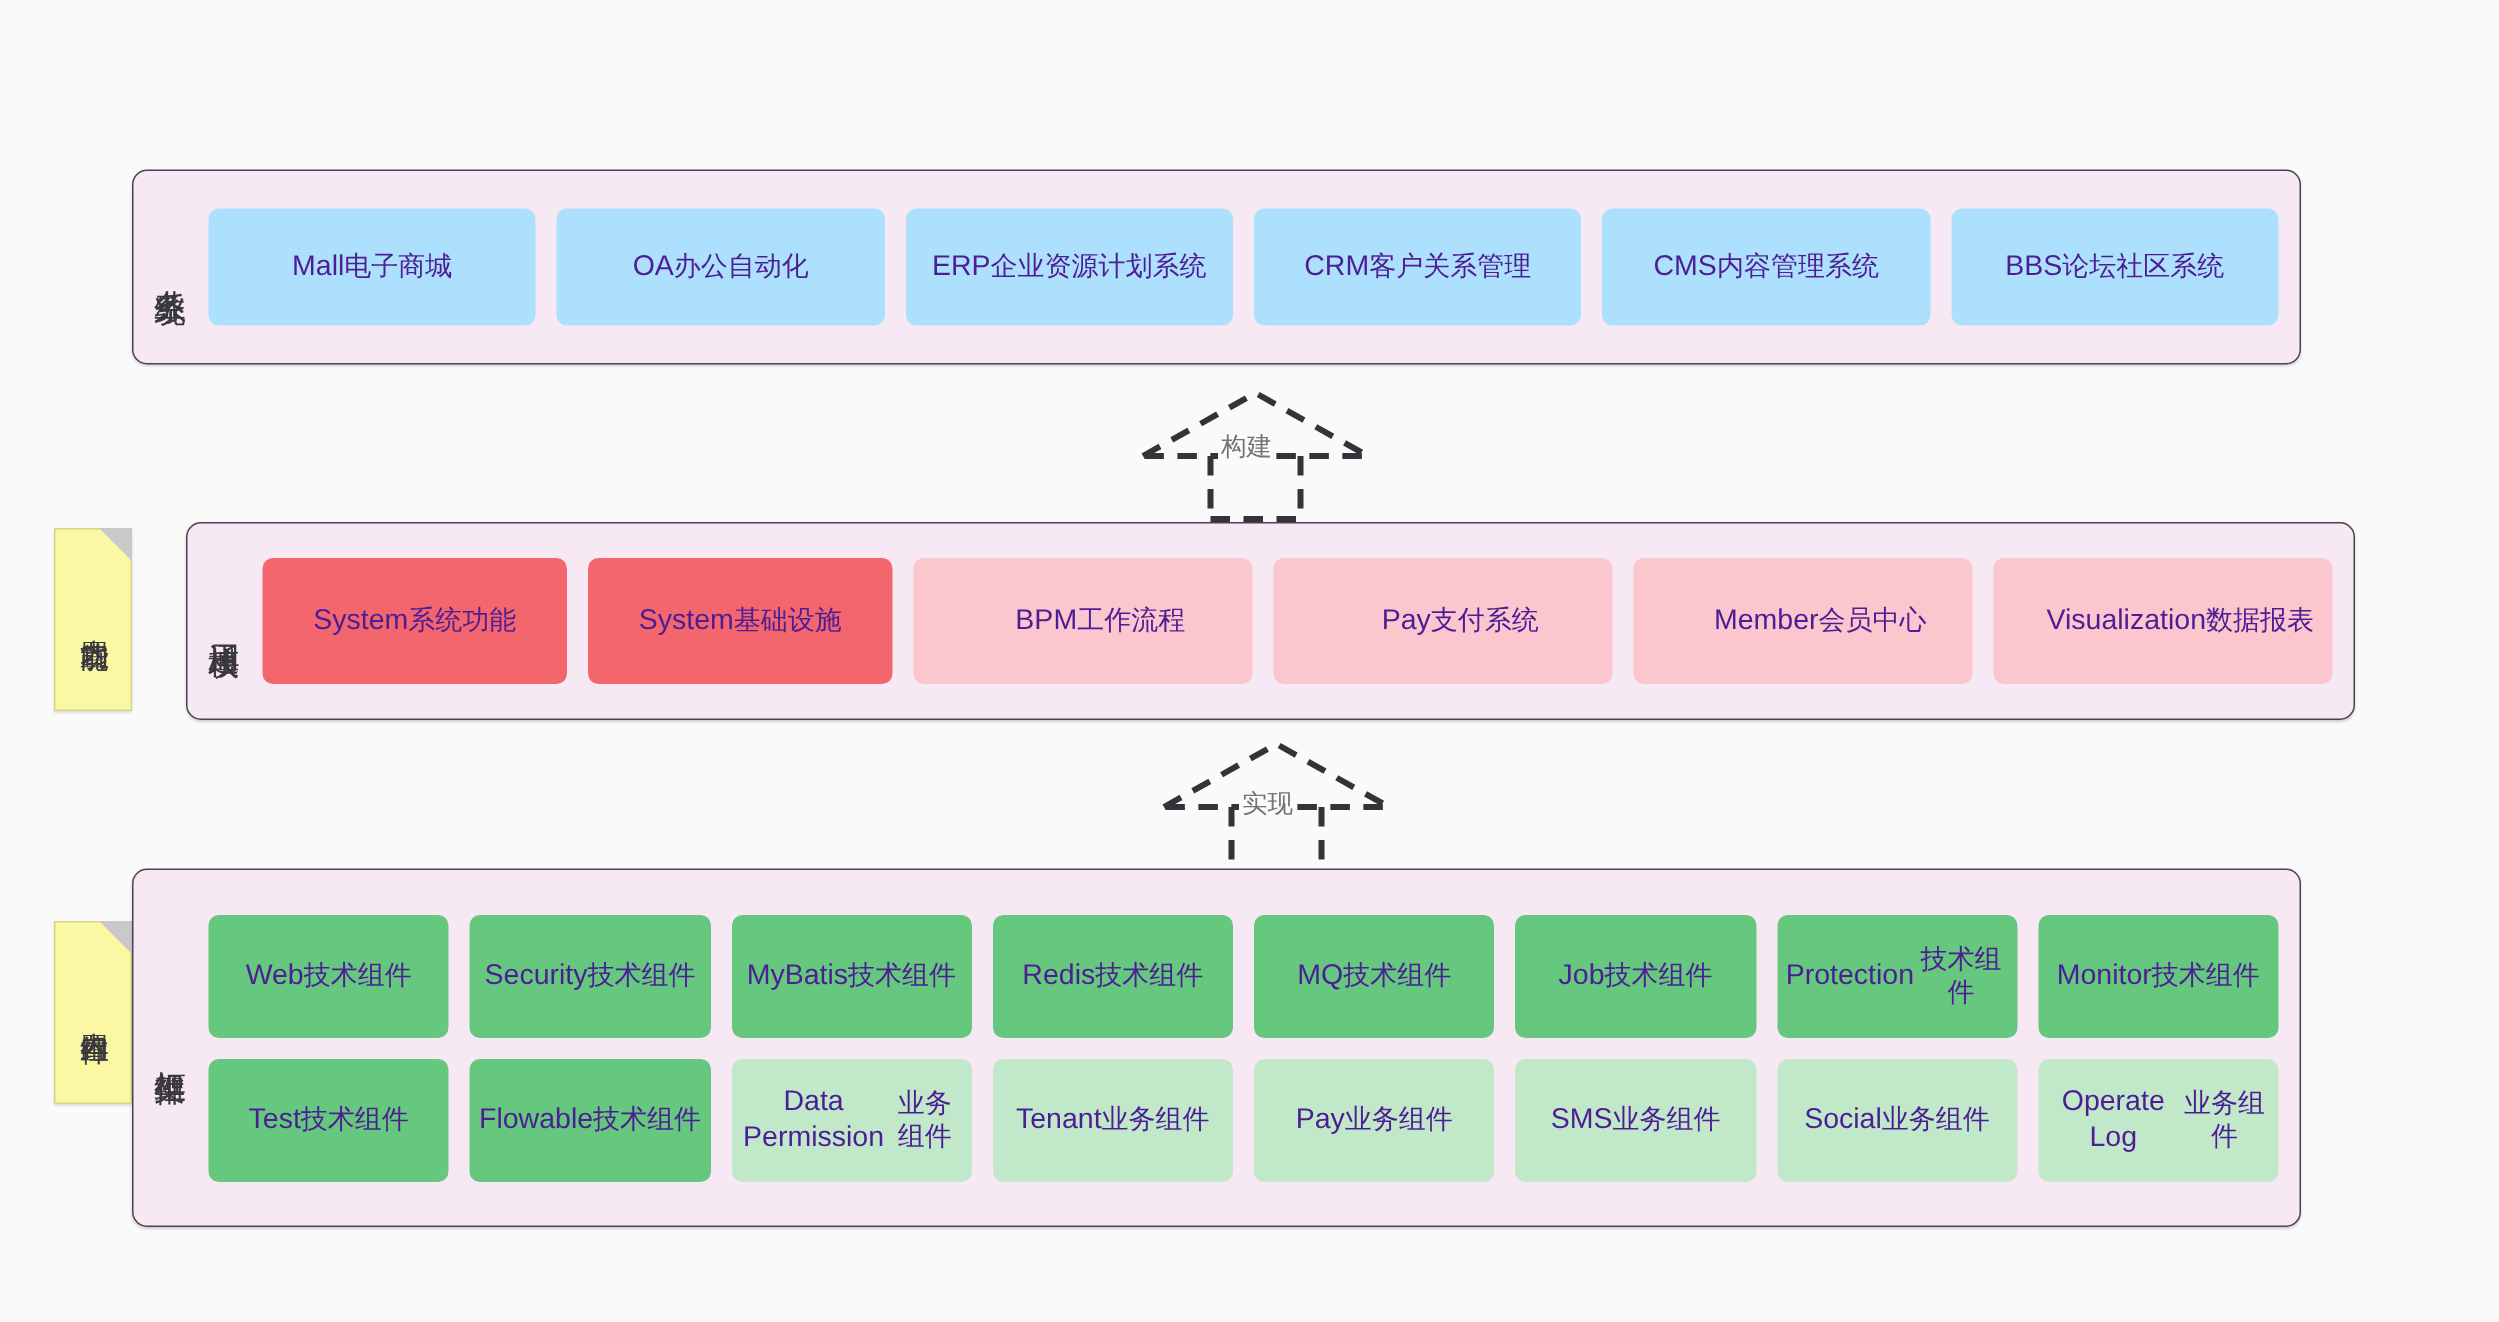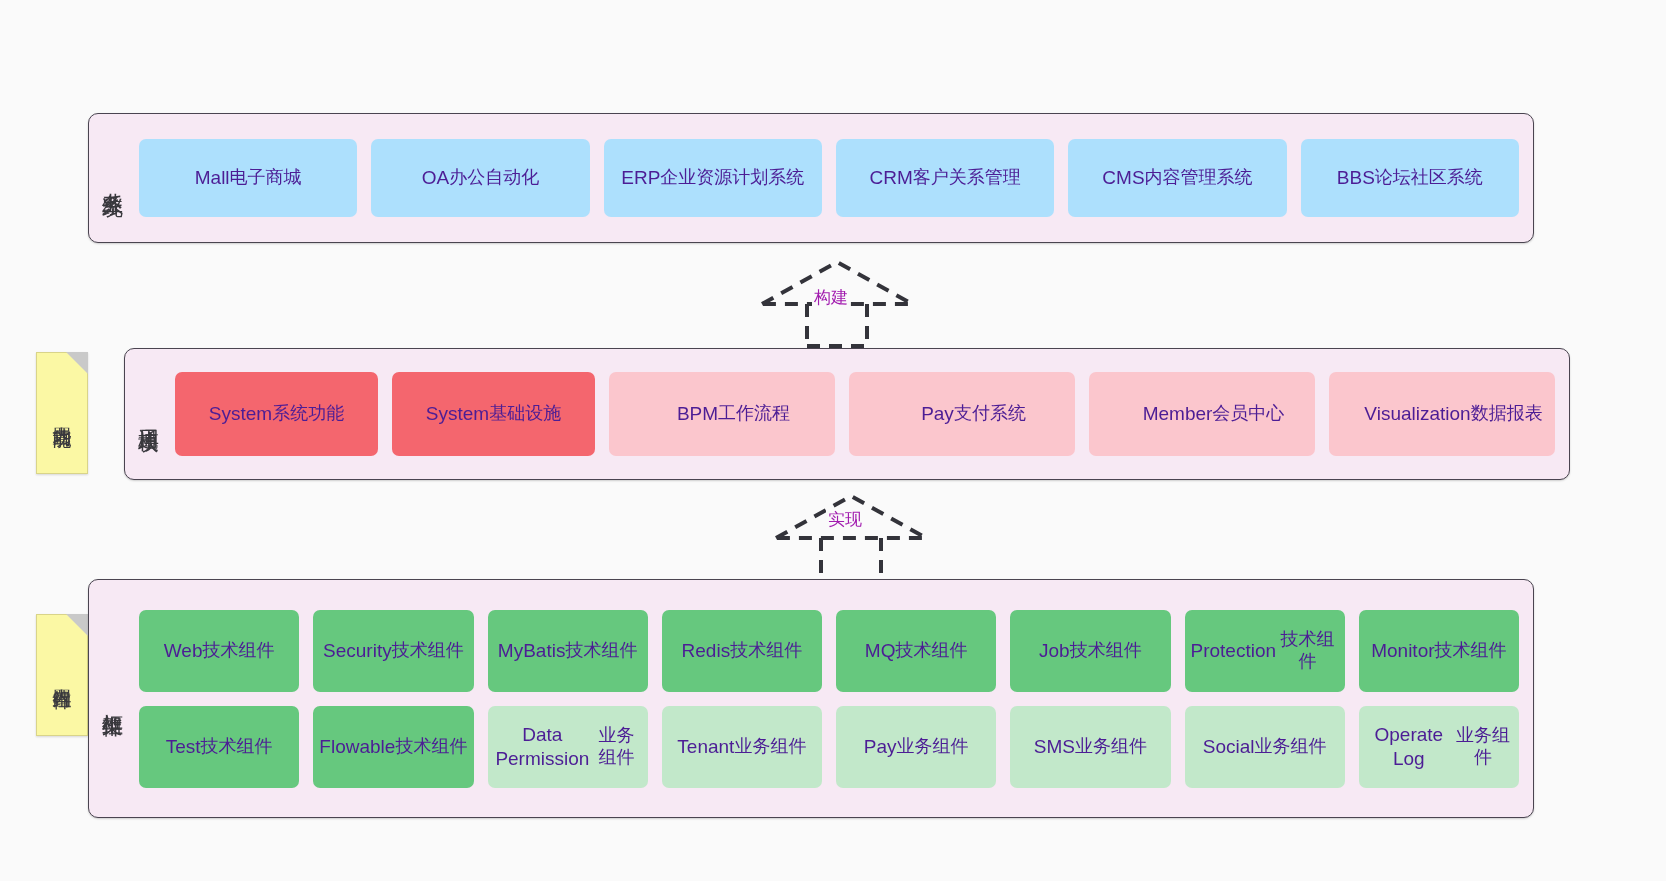--- a/index.html
+++ b/index.html
@@ -111,21 +111,21 @@
     border-top: 22px solid #c9c9c9;
     border-left: 22px solid transparent;
   }
 
   
   .arrow { position: absolute; }
   .arrow svg { display: block; overflow: visible; }
   .arrow-label {
     position: absolute;
     font-size: 17px;
-    color: #a21caf;
+    color: #737373;
     background: #fafafa;
     padding: 0 2px;
     white-space: nowrap;
   }
 </style>
 </head>
 <body>
 
 <div class="canvas">
 
@@ -212,21 +212,21 @@
 
   <div class="arrow" style="left:766px; top:492px; width:170px; height:92px;">
     <svg width="170" height="92" viewBox="0 0 170 92" aria-hidden="true">
       <g fill="none" stroke="#33333a" stroke-width="4" stroke-dasharray="13 9" stroke-linecap="butt">
         <path d="M10 46 L85 4 L160 46 Z"></path>
         <path d="M55 46 L55 92"></path>
         <path d="M115 46 L115 92"></path>
         <path d="M55 90 L115 90"></path>
       </g>
     </svg>
-    <span class="arrow-label" style="left:60px; top:16px;">实现</span>
+    <span class="arrow-label" style="left:60px; top:32px;">实现</span>
   </div>
 
   <div class="note" style="left:36px; top:614px; height:122px;">
     <span class="fold"></span>
     <span>内置组件</span>
   </div>
 
   <div class="layer" id="layer-framework" style="left:88px; top:579px; width:1446px; height:239px;">
     <div class="layer-title">框架组件</div>
     <div class="layer-body">

